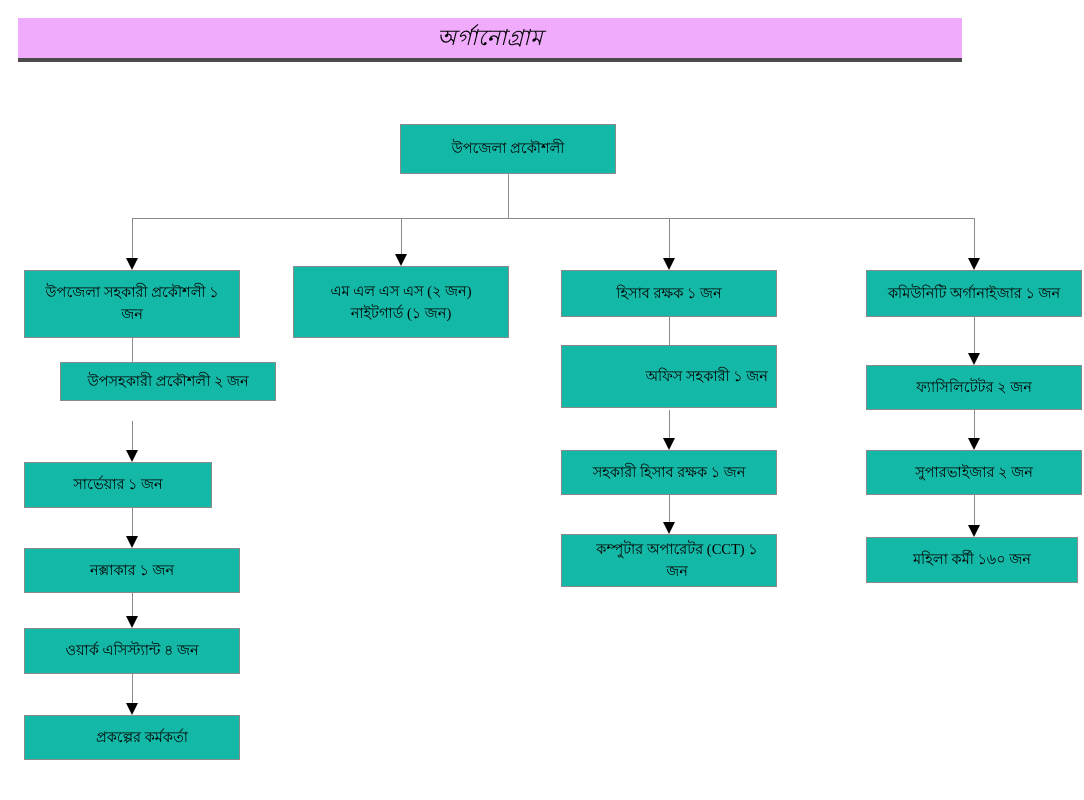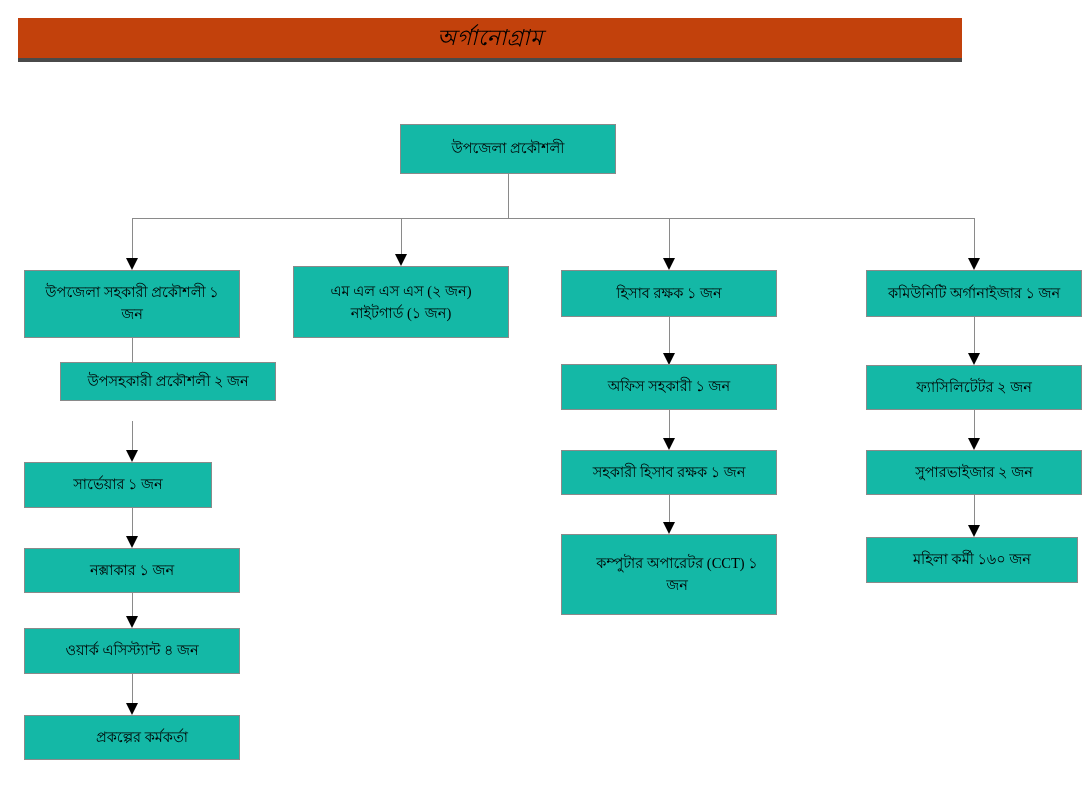--- a/index.html
+++ b/index.html
@@ -17,21 +17,21 @@
     color: #000000;
   }
 
   
   #title-banner {
     position: absolute;
     left: 18px;
     top: 18px;
     width: 944px;
     height: 40px;
-    background: #c2410c;
+    background: #f0abfc;
     border-bottom: 4px solid #4a4a4a;
     display: flex;
     align-items: center;
     justify-content: center;
   }
   #title-banner .title-text {
     font-size: 22px;
     font-style: italic;
     font-weight: 400;
     letter-spacing: 0.5px;
@@ -144,27 +144,27 @@
       </div>
       <div class="node" id="node-n1-6" style="left: 24px; top: 715px; width: 216px; height: 45px; padding-left: 28px;">
         <span class="node-label">প্রকল্পের কর্মকর্তা</span>
       </div>
       <div class="node two-line" id="node-n2-1" style="left: 293px; top: 266px; width: 216px; height: 72px;">
         <span class="node-label">এম এল এস এস (২ জন)<br>নাইটগার্ড (১ জন)</span>
       </div>
       <div class="node" id="node-n3-1" style="left: 561px; top: 270px; width: 216px; height: 47px; justify-content: center;">
         <span class="node-label">হিসাব রক্ষক ১ জন</span>
       </div>
-      <div class="node" id="node-n3-2" style="left: 561px; top: 364px; width: 216px; height: 46px;">
+      <div class="node" id="node-n3-2" style="left: 561px; top: 345px; width: 216px; height: 63px; text-align: right;">
         <span class="node-label">অফিস সহকারী ১ জন</span>
       </div>
       <div class="node" id="node-n3-3" style="left: 561px; top: 450px; width: 216px; height: 45px;">
         <span class="node-label">সহকারী হিসাব রক্ষক ১ জন</span>
       </div>
-      <div class="node" id="node-n3-4" style="left: 561px; top: 534px; width: 216px; height: 81px; padding-left: 24px;">
+      <div class="node" id="node-n3-4" style="left: 561px; top: 534px; width: 216px; height: 53px; padding-left: 24px;">
         <span class="node-label">কম্পুটার অপারেটর (CCT) ১ জন</span>
       </div>
       <div class="node" id="node-n4-1" style="left: 866px; top: 270px; width: 216px; height: 47px;">
         <span class="node-label">কমিউনিটি অর্গানাইজার ১ জন</span>
       </div>
       <div class="node" id="node-n4-2" style="left: 866px; top: 365px; width: 216px; height: 45px;">
         <span class="node-label">ফ্যাসিলিটেটর ২ জন</span>
       </div>
       <div class="node" id="node-n4-3" style="left: 866px; top: 450px; width: 216px; height: 45px;">
         <span class="node-label">সুপারভাইজার ২ জন</span>

